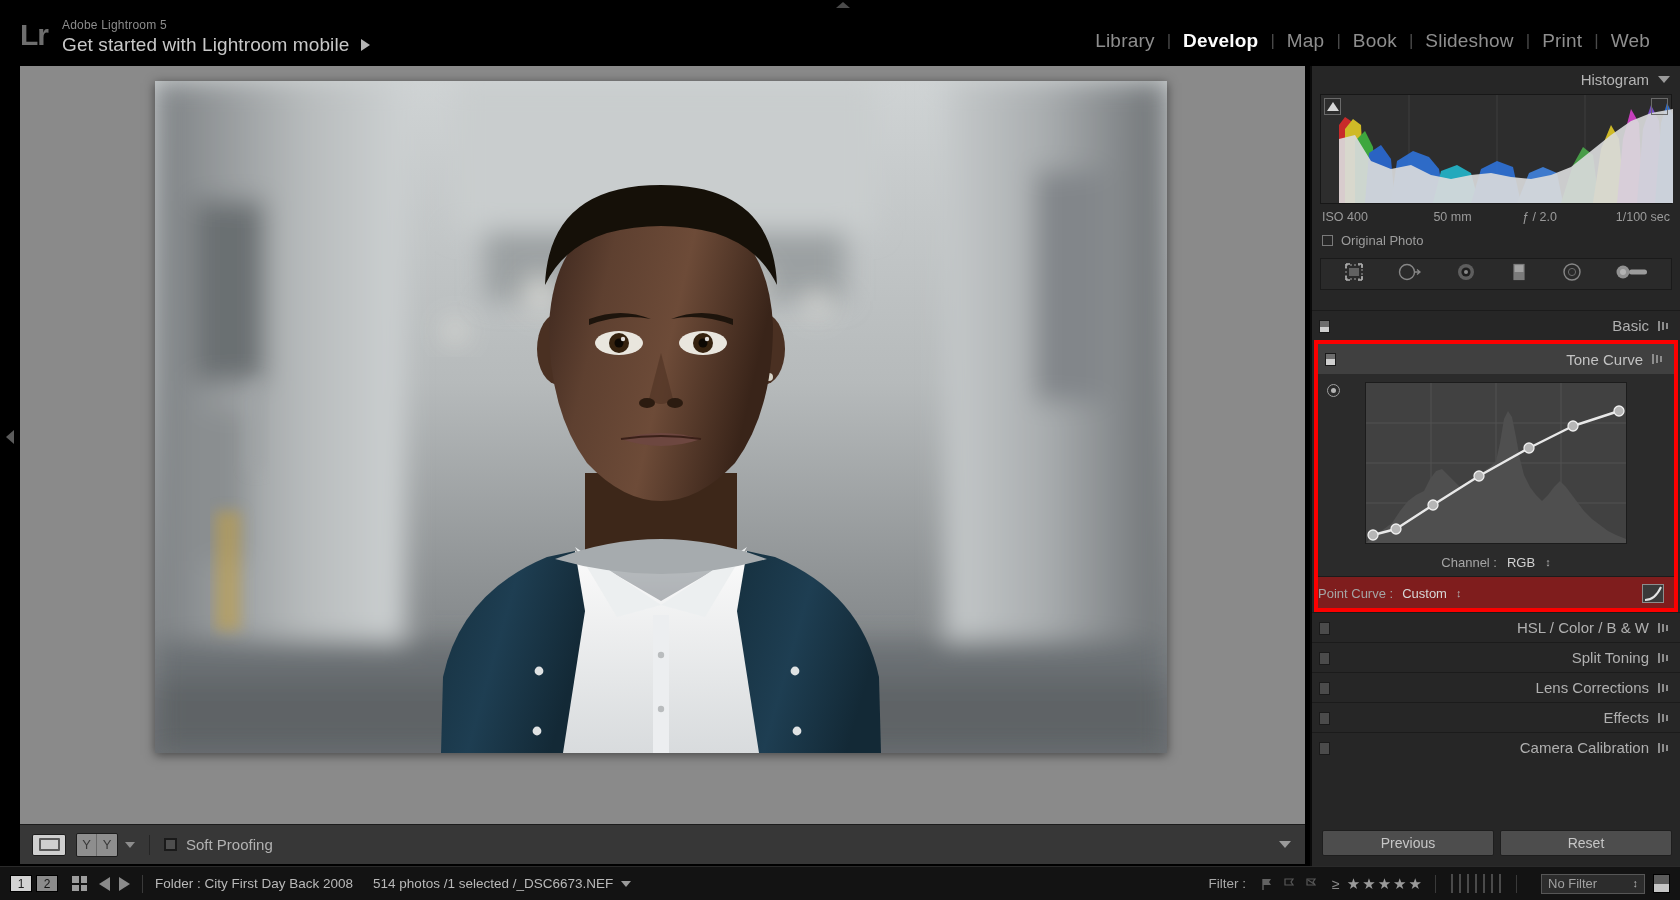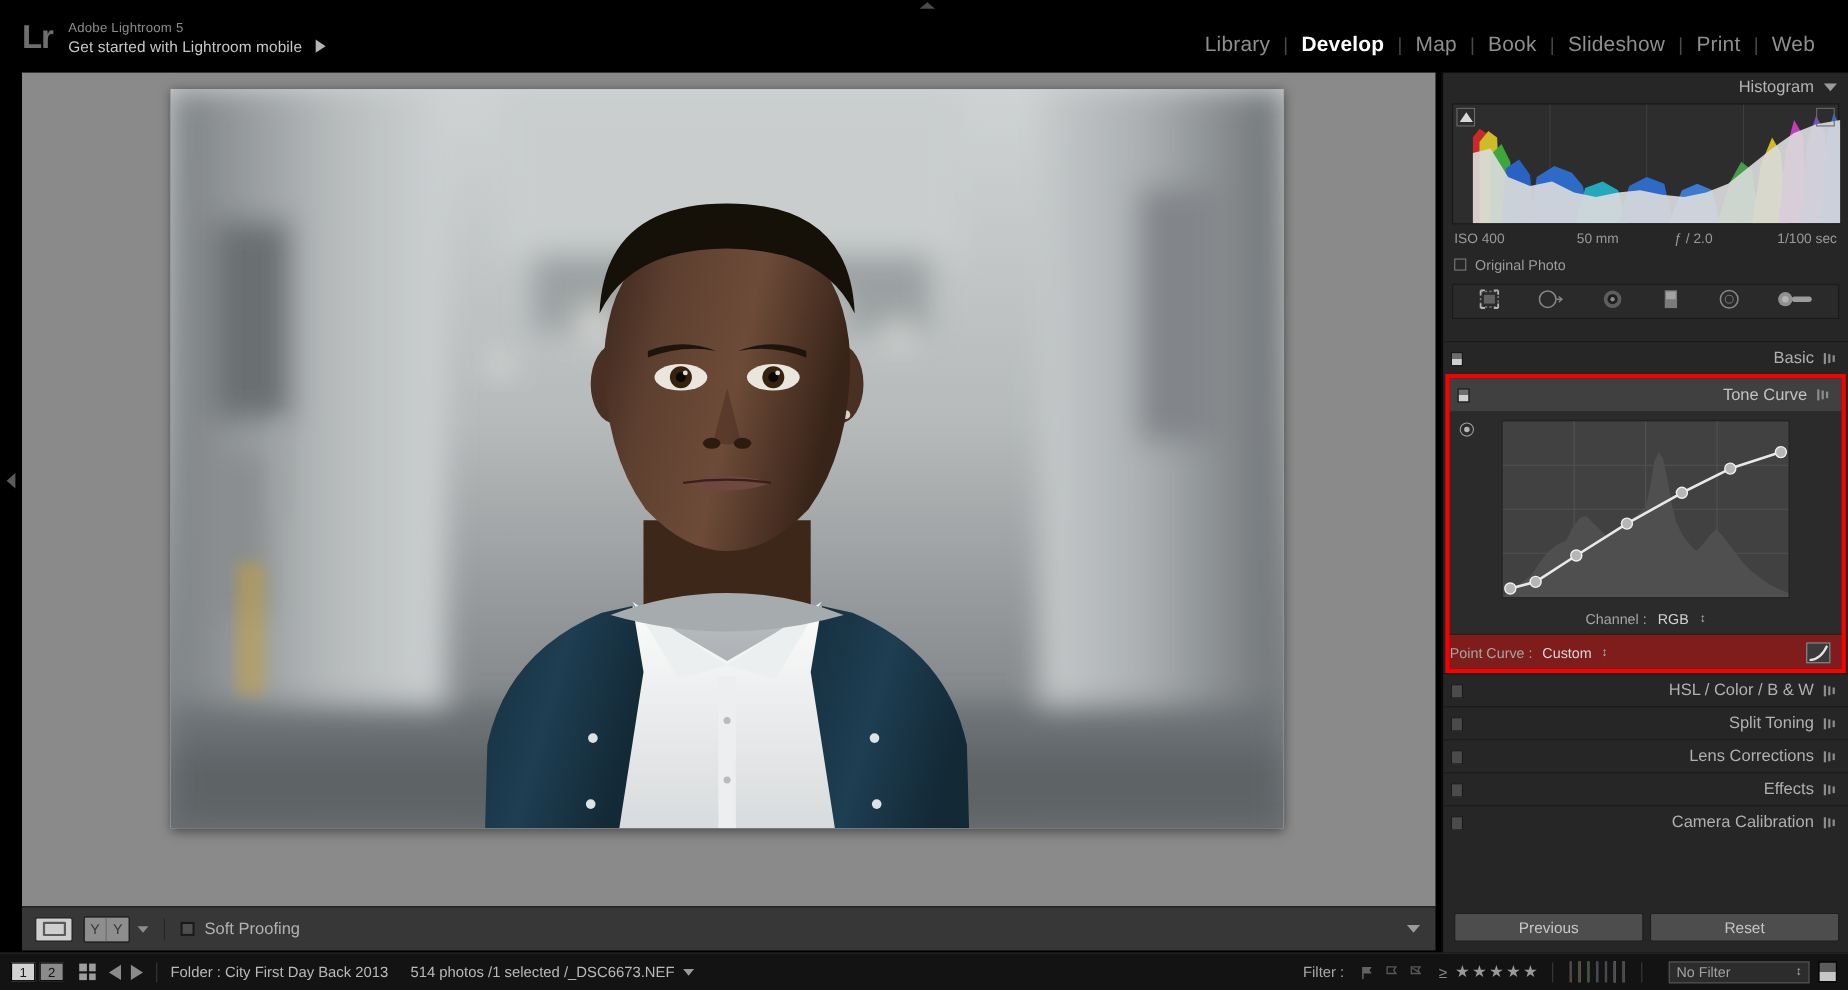--- a/index.html
+++ b/index.html
@@ -21,21 +21,21 @@
     border-left: 7px solid transparent; border-right: 7px solid transparent;
     border-bottom: 6px solid #4a4a4a;
   }
   #lr-logo {
     position: absolute; left: 20px; top: 18px;
     font-size: 30px; font-weight: bold; color: #6e6e6e; letter-spacing: -1px;
   }
   #identity { position: absolute; left: 62px; top: 18px; }
   #app-name { font-size: 12px; color: #8c8c8c; letter-spacing: .2px; }
   #tagline {
-    font-size: 14px; color: #c8c8c8; margin-top: 2px; letter-spacing: .1px;
+    font-size: 19px; color: #c8c8c8; margin-top: 2px; letter-spacing: .1px;
     display: flex; align-items: center; gap: 12px;
   }
   #tagline-arrow {
     width: 0; height: 0; display: inline-block;
     border-top: 6px solid transparent; border-bottom: 6px solid transparent;
     border-left: 9px solid #b4b4b4;
   }
   #modules {
     position: absolute; right: 18px; top: 30px;
     display: flex; align-items: center; font-size: 19px;
@@ -280,21 +280,21 @@
     margin-left: auto; display: flex; align-items: center; padding-right: 10px;
   }
   #filter-label { font-size: 13.5px; color: #a8a8a8; margin-right: 10px; }
   .flag { width: 14px; height: 14px; margin: 0 4px; opacity: .5; }
   .gte { color: #888; font-size: 14px; margin: 0 6px 0 10px; }
   .star { color: #9a9a9a; font-size: 15px; margin: 0 1px; }
   .swatch {
     width: 13px; height: 13px; margin: 0 3px; border: 1px solid #4a4a4a;
   }
   #nofilter {
-    width: 128px; height: 20px; margin: 0 8px 0 12px;
+    width: 104px; height: 20px; margin: 0 8px 0 12px;
     background: #2c2c2c; border: 1px solid #565656;
     display: flex; align-items: center; padding: 0 6px;
     font-size: 13px; color: #a0a0a0; position: relative;
   }
   #nofilter .updown { position: absolute; right: 6px; }
   #sb-end {
     width: 17px; height: 19px;
     background: linear-gradient(#5c5c5c 50%, #c6c6c6 50%);
     border: 1px solid #000;
   }
@@ -686,21 +686,21 @@
   <div class="sb-idx alt">2</div>
   <div class="grid-icon">
       <i></i>
       <i></i>
       <i></i>
       <i></i>
     </div>
   <div class="nav-arrow" id="nav-back"></div>
   <div class="nav-arrow" id="nav-fwd"></div>
   <div class="sb-div"></div>
-  <div class="sb-text">Folder : City First Day Back 2013</div>
+  <div class="sb-text">Folder : City First Day Back 2008</div>
   <div class="sb-text" id="sb-photos">514 photos /1 selected /_DSC6673.NEF</div>
   <div id="sb-caret"></div>
 
   <div id="filter-area">
     <span id="filter-label">Filter :</span>
     <svg class="flag" viewBox="0 0 14 14">
       <path d="M3 2 H11 L9 5 L11 8 H3 Z" fill="#b0b0b0"></path>
         <path d="M3 2 V13" stroke="#b0b0b0" stroke-width="1.4"></path>
     </svg>
     <svg class="flag" viewBox="0 0 14 14">

